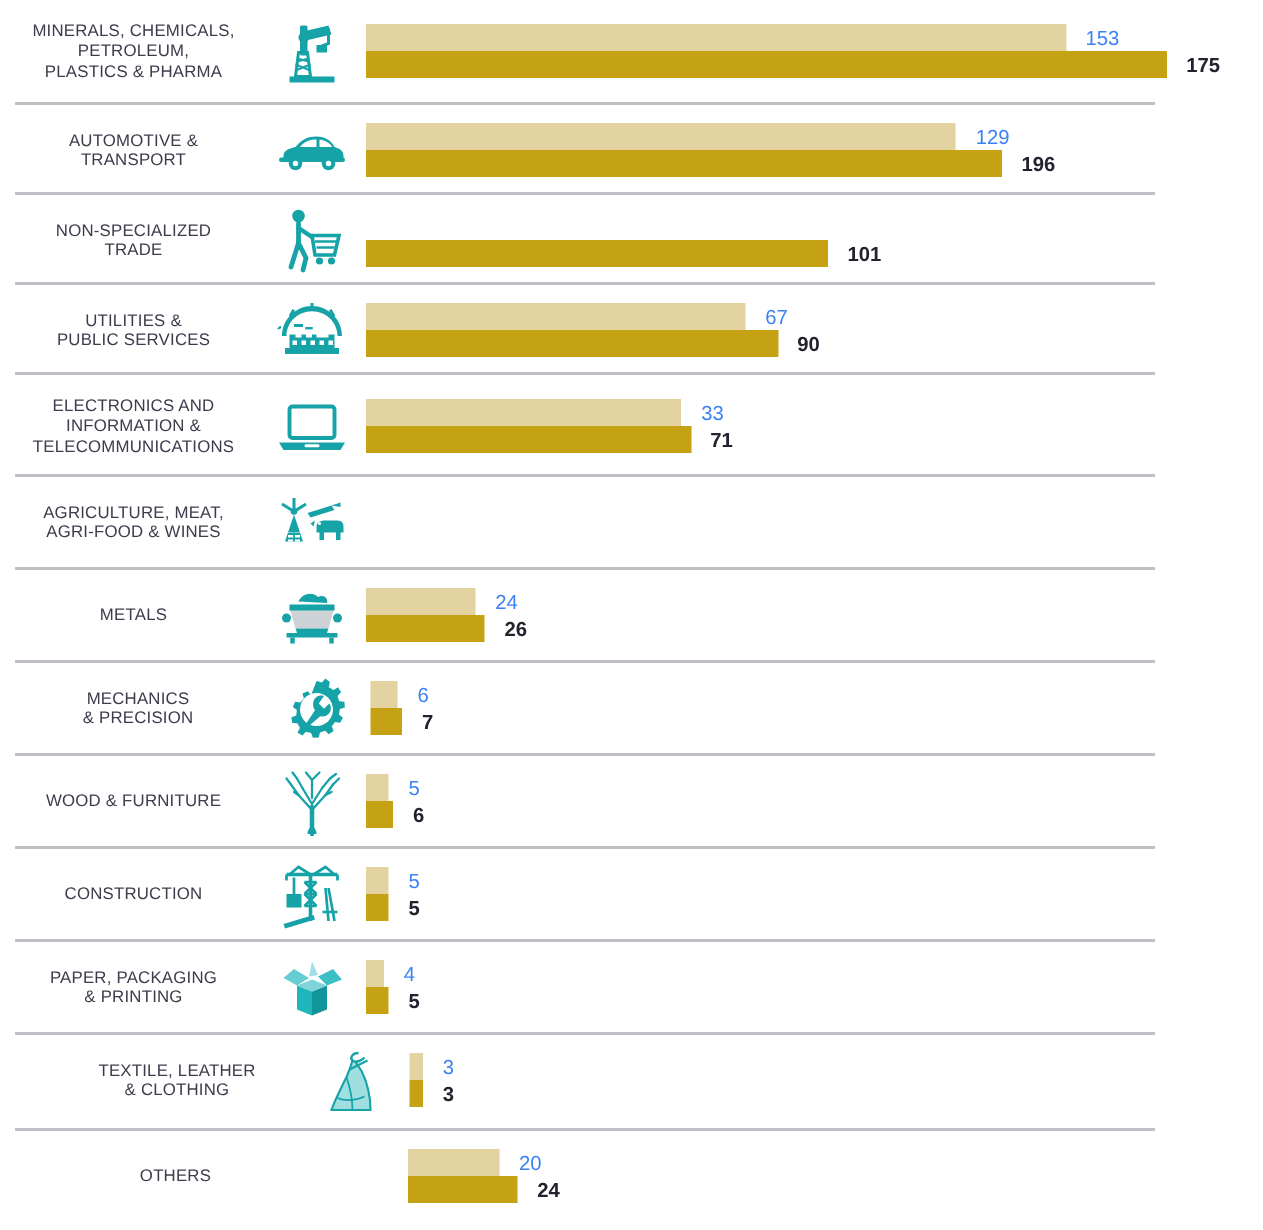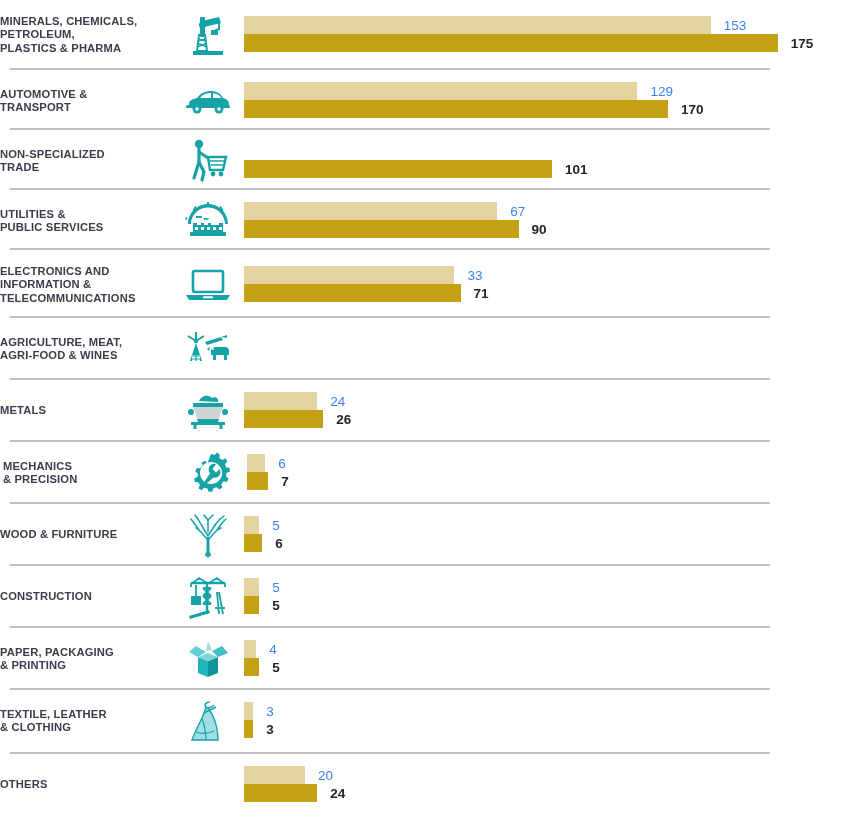--- a/index.html
+++ b/index.html
@@ -21,28 +21,28 @@
     position:absolute;
     left:10px;
     width:760px;
     height:2px;
     background:#bfbfc6;
   }
 
   .label{
     width:178px;
     flex:0 0 178px;
-    text-align:left;
+    text-align:center;
     padding-right:0px;
     font-size:11.2px;
     line-height:13.5px;
     letter-spacing:0.15px;
     color:#3c3c4c;
     text-transform:uppercase;
-    font-weight:700;
+    font-weight:400;
   }
 
   .icon{
     flex:0 0 60px;
     width:60px;
     height:52px;
     display:flex;
     align-items:center;
     justify-content:center;
     color:#16a3a8;
@@ -124,21 +124,21 @@
       <path d="M28 7 C32 7.5 35 9.5 36.5 12 L28 12 Z" fill="#fff"></path>
     </svg>
       </div>
       <div class="bars">
         <div class="barwrap top">
           <div class="bar light" style="width: 393.45px; background: rgb(227, 211, 160);"></div>
           <div class="val">129</div>
         </div>
         <div class="barwrap bottom">
           <div class="bar dark" style="width: 423.95px; background: rgb(197, 162, 19);"></div>
-          <div class="val strong">170</div>
+          <div class="val strong">196</div>
         </div>
       </div>
     </div>
     <div class="sep" style="top: 128px;"></div>
     <div class="row" style="position: absolute; left: 0px; top: 132px; width: 842px; height: 58px;">
       <div class="label">
         <div>NON-SPECIALIZED</div>
         <div>TRADE</div>
       </div>
       <div class="icon">
@@ -371,21 +371,21 @@
           <div class="bar light" style="width: 12.2px; background: rgb(227, 211, 160);"></div>
           <div class="val">4</div>
         </div>
         <div class="barwrap bottom">
           <div class="bar dark" style="width: 15.25px; background: rgb(197, 162, 19);"></div>
           <div class="val strong">5</div>
         </div>
       </div>
     </div>
     <div class="sep" style="top: 688px;"></div>
-    <div class="row" style="position: absolute; left: 0px; top: 692px; width: 842px; height: 58px;">
+    <div class="row" style="position: absolute; left: 0px; top: 692px; width: 842px; height: 58px; padding-left: 29px;">
       <div class="label">
         <div>TEXTILE, LEATHER</div>
         <div>&amp; CLOTHING</div>
       </div>
       <div class="icon">
         <svg width="40" height="46" viewBox="0 0 40 46" fill="none" stroke="#16a3a8" stroke-width="1.6">
       <path d="M22 4 C18 4 16 7 18 9 C20 11 24 9 26 7"></path>
       <path d="M18 9 L16 15 L14 20 C10 28 6 36 4 42 L30 42 C30 34 28 24 24 16 L20 10 Z" fill="#9fdfe2" stroke="#16a3a8" stroke-width="1.4"></path>
       <path d="M14 20 C16 26 18 34 18 42" stroke-width="1.2"></path>
       <path d="M8 34 C12 36 20 36 26 33" stroke-width="1.1"></path>
@@ -397,21 +397,21 @@
           <div class="bar light" style="width: 9.15px; background: rgb(227, 211, 160);"></div>
           <div class="val">3</div>
         </div>
         <div class="barwrap bottom">
           <div class="bar dark" style="width: 9.15px; background: rgb(197, 162, 19);"></div>
           <div class="val strong">3</div>
         </div>
       </div>
     </div>
     <div class="sep" style="top: 752px;"></div>
-    <div class="row" style="position: absolute; left: 0px; top: 756px; width: 728px; height: 58px;">
+    <div class="row" style="position: absolute; left: 0px; top: 756px; width: 728px; height: 58px; padding-left: 28px;">
       <div class="label">
         <div>OTHERS</div>
       </div>
       <div class="icon"></div>
       <div class="bars">
         <div class="barwrap top">
           <div class="bar light" style="width: 61px; background: rgb(227, 211, 160);"></div>
           <div class="val">20</div>
         </div>
         <div class="barwrap bottom">

